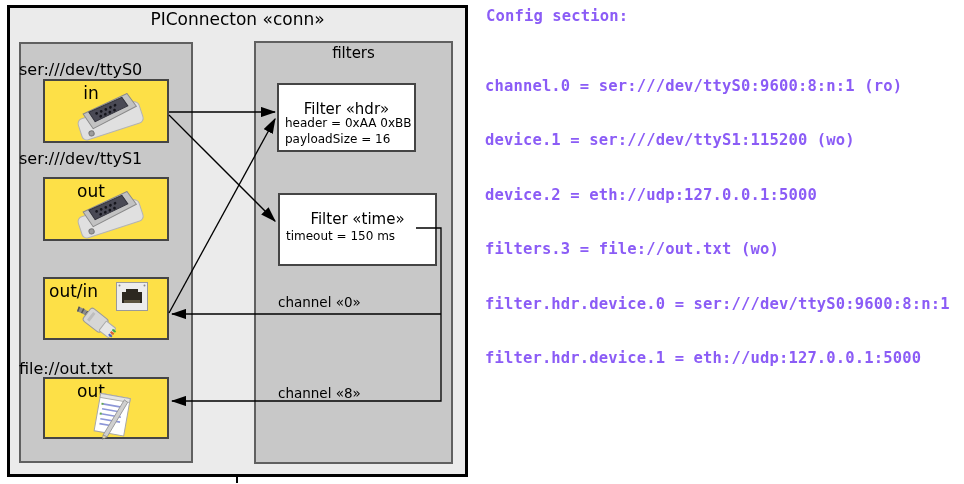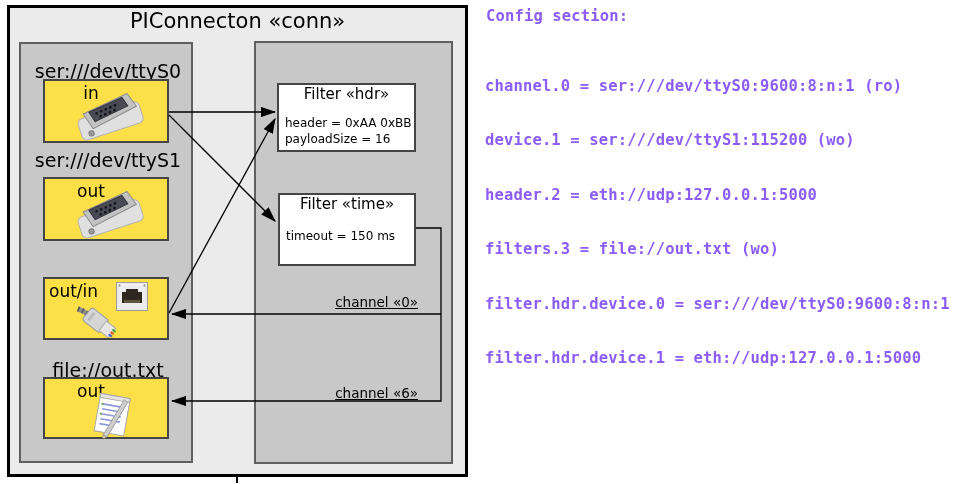--- a/index.html
+++ b/index.html
@@ -3,40 +3,40 @@
 <meta charset="utf-8">
 <style>
   html,body{margin:0;padding:0;background:#ffffff;}
   .stage{position:relative;width:964px;height:484px;background:#ffffff;overflow:hidden;
          font-family:"DejaVu Sans","Liberation Sans",sans-serif;color:#000;}
   .abs{position:absolute;}
 
   
   .outer-box{left:7px;top:5px;width:461px;height:472px;box-sizing:border-box;
              border:3px solid #000;background:#ebebeb;}
-  .diagram-title{left:7px;top:9px;width:461px;text-align:center;font-size:21px;}
+  .diagram-title{left:7px;top:9px;width:461px;text-align:center;font-size:17px;}
 
   
   .group{box-sizing:border-box;background:#c8c8c8;border:2px solid #606060;}
   .devices-group{left:19px;top:42px;width:174px;height:421px;}
   .filters-group{left:254px;top:41px;width:199px;height:423px;}
   .filters-label{left:254px;top:44px;width:199px;text-align:center;font-size:15px;}
 
   
-  .dev-label{left:19px;width:178px;text-align:center;font-size:19px;white-space:nowrap;}
+  .dev-label{left:19px;width:178px;text-align:left;font-size:16px;white-space:nowrap;}
   .dev-box{left:43px;width:126px;box-sizing:border-box;background:#fde047;border:2px solid #454545;}
   .dir{position:absolute;top:2px;left:0;right:30px;text-align:center;font-size:17px;}
   .dir-left{left:4px;right:auto;text-align:center;}
 
   
   .filter-box{box-sizing:border-box;background:#fff;border:2px solid #454545;}
-  .filter-title{position:absolute;top:0;left:0;width:100%;text-align:center;font-size:15px;}
+  .filter-title{position:absolute;top:15px;left:0;width:100%;text-align:center;font-size:15px;}
   .filter-props{position:absolute;left:6px;font-size:12px;line-height:16px;white-space:nowrap;}
 
-  .channel-label{left:278px;width:140px;text-align:right;font-size:13.5px;text-decoration:underline;}
+  .channel-label{left:278px;width:140px;text-align:left;font-size:13.5px;}
 
   .overlay{left:0;top:0;pointer-events:none;}
 
   
   .cfg{font-family:"DejaVu Sans Mono","Liberation Mono",monospace;font-weight:bold;
        font-size:15.5px;letter-spacing:0.15px;white-space:pre;color:#8b5cf6;}
   .cfg-heading{left:486px;top:7px;}
   .cfg-lines{left:485px;top:41px;}
   .cfg-lines div{height:18.4px;line-height:18.4px;}
 
@@ -46,20 +46,21 @@
 </head>
 <body>
 
 <div class="stage">
 
   <div class="abs outer-box"></div>
   <div class="abs diagram-title">PIConnecton «conn»</div>
 
   <div class="abs group devices-group"></div>
   <div class="abs group filters-group"></div>
+  <div class="abs filters-label">filters</div>
 
   <div class="abs dev-label" style="top:60px">ser:///dev/ttyS0</div>
   <div class="abs dev-box" style="top:79px;height:64px">
     <span class="dir">in</span>
     <svg class="icon" style="left:30px;top:12px" width="70" height="48" viewBox="0 0 70 48">
       <g transform="rotate(-18 35 26)">
         <rect x="3" y="17" width="64" height="22" rx="5" fill="#e0e0e0" stroke="#b3b3b3"></rect>
         <polygon points="11,13 59,7 64,22 16,30" fill="#c2c2c2" stroke="#8a8a8a"></polygon>
         <polygon points="17,13 53,9 56,19 20,24" fill="#4a4a55" stroke="#33333c"></polygon>
         <circle cx="24" cy="16.5" r="1.4" fill="#15151c"></circle>
@@ -147,29 +148,29 @@
   </div>
 
   <div class="abs filter-box" style="left:277px;top:83px;width:139px;height:69px">
     <div class="filter-title">Filter «hdr»</div>
     <div class="filter-props" style="top:30px">
       <div>header = 0xAA 0xBB</div>
       <div>payloadSize = 16</div>
     </div>
   </div>
 
-  <div class="abs filter-box" style="left:278px;top:193px;width:138px;height:73px">
+  <div class="abs filter-box" style="left:278px;top:193px;width:159px;height:73px">
     <div class="filter-title">Filter «time»</div>
     <div class="filter-props" style="top:33px">
       <div>timeout = 150 ms</div>
     </div>
   </div>
 
   <div class="abs channel-label" style="top:294px">channel «0»</div>
-  <div class="abs channel-label" style="top:385px">channel «6»</div>
+  <div class="abs channel-label" style="top:385px">channel «8»</div>
 
   <svg class="abs overlay" width="470" height="484">
     <defs>
       <marker id="arr" viewBox="0 0 12 8" markerWidth="12" markerHeight="8" refX="11" refY="4" orient="auto">
         <path d="M0,0 L12,4 L0,8 Z" fill="#000"></path>
       </marker>
     </defs>
     <g stroke="#000" stroke-width="1.3" fill="none">
       <line x1="169" y1="112" x2="275" y2="112" marker-end="url(#arr)"></line>
       <line x1="169" y1="115" x2="275" y2="221" marker-end="url(#arr)"></line>
@@ -178,21 +179,21 @@
       <line x1="441" y1="314" x2="172" y2="314" marker-end="url(#arr)"></line>
     </g>
   </svg>
 
   <div class="abs bottom-tick"></div>
 
   <div class="abs cfg cfg-heading">Config section:</div>
   <div class="abs cfg cfg-lines">
     <div>channel.0 = ser:///dev/ttyS0:9600:8:n:1 (ro)</div>
     <div>device.1 = ser:///dev/ttyS1:115200 (wo)</div>
-    <div>header.2 = eth://udp:127.0.0.1:5000</div>
+    <div>device.2 = eth://udp:127.0.0.1:5000</div>
     <div>filters.3 = file://out.txt (wo)</div>
     <div>filter.hdr.device.0 = ser:///dev/ttyS0:9600:8:n:1</div>
     <div>filter.hdr.device.1 = eth://udp:127.0.0.1:5000</div>
     
     
     
     
     
     
     

